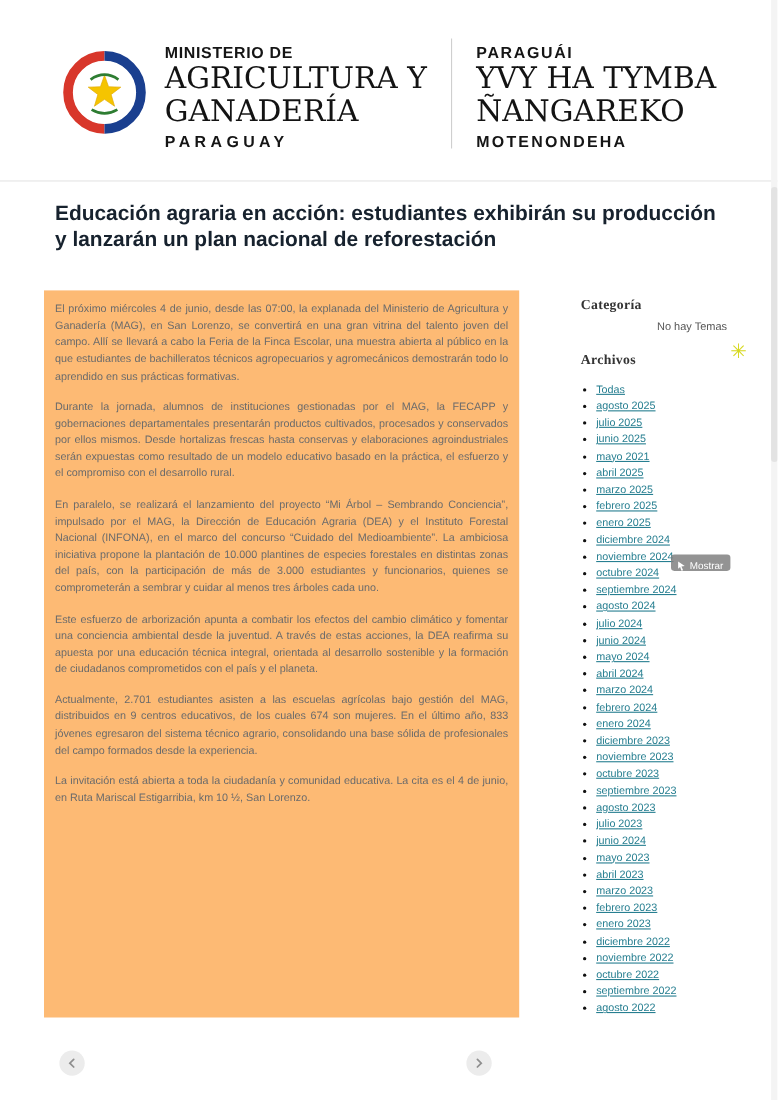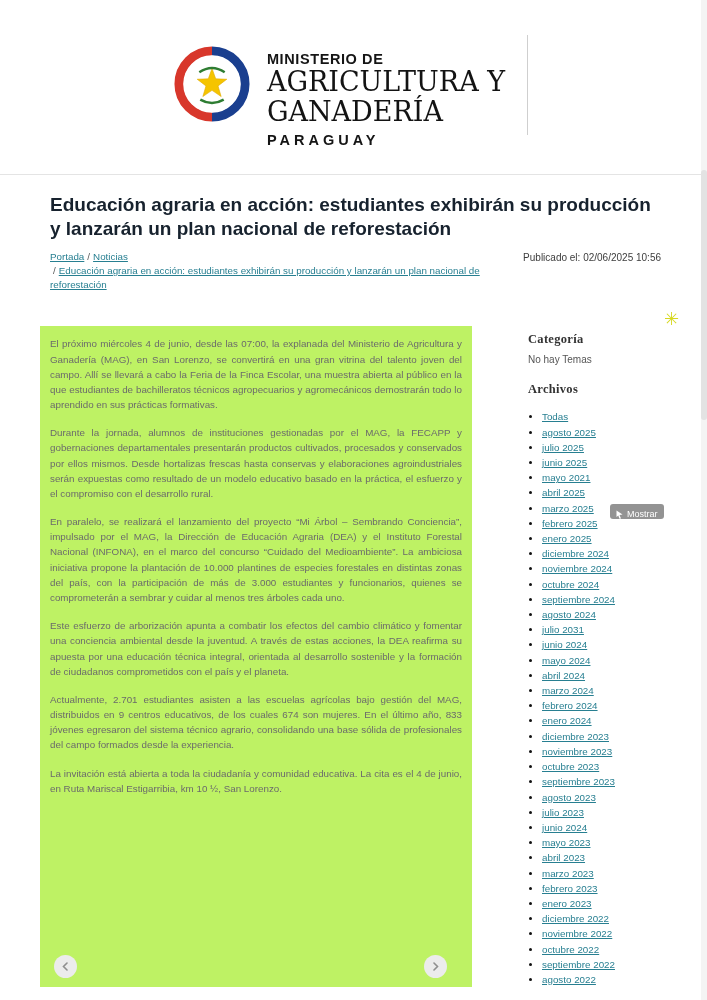--- a/index.html
+++ b/index.html
@@ -5,21 +5,21 @@
   * { box-sizing: border-box; margin: 0; padding: 0; }
   html,body { background:#fff; }
   body { font-family: "Liberation Sans", "DejaVu Sans", sans-serif; }
   .page { position: relative; width: 707px; height: 1000px; margin: 0 auto;
           background:#fff; overflow: hidden; }
 
   
   .site-header { display:flex; justify-content:center; align-items:flex-start;
                  gap:16px; padding:33px 10px 16px 10px; }
   .logo-box { width:78px; height:102px; flex:0 0 auto; }
-  .brand { margin-top:18px; }
+  .brand { margin-top:8px; }
   .brand .small-line { font-size:14.5px; font-weight:bold; color:#151515; letter-spacing:0.6px; }
   .brand .big-line { font-family:"DejaVu Serif","Liberation Serif",serif;
                      font-size:27px; font-weight:normal; color:#131313; line-height:1.12; }
   .brand .bottom-line { font-size:14.5px; font-weight:bold; color:#151515; margin-top:5px; }
   .brand-es .bottom-line { letter-spacing:4px; }
   .brand-gn .small-line { letter-spacing:1.5px; }
   .brand-gn .bottom-line { letter-spacing:2px; }
   .vdiv { width:1px; height:100px; background:#cfcfcf; margin:2px 6px 0 6px; }
   .header-rule { border:none; border-top:1px solid #e4e4e4; margin:10px 0 0 0; }
 
@@ -31,27 +31,27 @@
               max-width:611px; }
   .breadcrumb { font-size:9.8px; color:#666; line-height:1.45; max-width:430px; }
   .breadcrumb a { color:#277f91; text-decoration:underline; cursor:pointer; }
   .breadcrumb .sep { color:#555; margin:0 3px; }
   .crumb-current-wrap { display:inline-block; max-width:100%; }
   .published { font-size:10px; color:#3d3d3d; white-space:nowrap; margin-top:2px; }
 
   .content-row { display:flex; gap:56px; margin-top:34px; }
 
   .article-body { width:432px; flex:0 0 auto; margin-left:-10px;
-                  background:#bef264; padding:10px 10px 4px 10px; }
+                  background:#fdba74; padding:10px 10px 4px 10px; }
   .article-body p { font-size:9.8px; line-height:1.55; color:#6b6b6b;
                     text-align:justify; margin:0 0 13px 0; }
 
   .sidebar { flex:1 1 auto; padding-top:6px; }
   .sidebar h3 { font-size:12.5px; font-weight:600; color:#333; letter-spacing:0.3px;font-family:Liberation Serif, serif; }
-  .no-temas { font-size:10px; color:#555; margin:7px 0 17px 0; }
+  .no-temas { font-size:10px; color:#555; margin:7px 0 17px 0;text-align:right; }
   .archives-title { margin-bottom:8px; }
   .archives-list { list-style:disc; padding-left:14px; color:#111;margin-top:12px; }
   .archives-list li { font-size:9.8px; line-height:15.2px; }
   .archives-list a { color:#277f91; text-decoration:underline; cursor:pointer; }
 
   
   .a11y-widget { position:absolute; top:310px; right:28px; font-size:18px; line-height:1;
                  color:#d6d81f; cursor:pointer; }
   .tooltip-mostrar { position:absolute; top:504px; left:610px; height:15px;
                      display:flex; align-items:flex-end; gap:4px; padding:0 6px;
@@ -87,33 +87,32 @@
         <path d="M27 40 Q40 31 53 40" fill="none" stroke="#2e7d32" stroke-width="2.5"></path>
       </svg>
     </div>
     <div class="brand brand-es">
       <div class="small-line">MINISTERIO DE</div>
       <div class="big-line">AGRICULTURA Y</div>
       <div class="big-line">GANADERÍA</div>
       <div class="bottom-line">PARAGUAY</div>
     </div>
     <div class="vdiv"></div>
+    <div class="brand brand-gn">
+      <div class="small-line">PARAGUÁI</div>
+      <div class="big-line">YVY HA TYMBA</div>
+      <div class="big-line">ÑANGAREKO</div>
+      <div class="bottom-line">MOTENONDEHA</div>
+    </div>
   </header>
   <hr class="header-rule">
 
   <div class="main-wrap">
     <h1 class="article-title">Educación agraria en acción: estudiantes exhibirán su producción y lanzarán un plan nacional de reforestación</h1>
 
-    <div class="meta-row">
-      <div class="breadcrumb">
-        <a href="#">Portada</a><span class="sep">/</span><a href="#">Noticias</a>
-        <span class="crumb-current-wrap"><span class="sep">/</span><a href="#">Educación agraria en acción: estudiantes exhibirán su producción y lanzarán un plan nacional de reforestación</a></span>
-      </div>
-      <div class="published">Publicado el: 02/06/2025 10:56</div>
-    </div>
 
     <div class="content-row">
       <article id="article-body" class="article-body">
           <p>El próximo miércoles 4 de junio, desde las 07:00, la explanada del Ministerio de Agricultura y Ganadería (MAG), en San Lorenzo, se convertirá en una gran vitrina del talento joven del campo. Allí se llevará a cabo la Feria de la Finca Escolar, una muestra abierta al público en la que estudiantes de bachilleratos técnicos agropecuarios y agromecánicos demostrarán todo lo aprendido en sus prácticas formativas.</p>
           <p>Durante la jornada, alumnos de instituciones gestionadas por el MAG, la FECAPP y gobernaciones departamentales presentarán productos cultivados, procesados y conservados por ellos mismos. Desde hortalizas frescas hasta conservas y elaboraciones agroindustriales serán expuestas como resultado de un modelo educativo basado en la práctica, el esfuerzo y el compromiso con el desarrollo rural.</p>
           <p>En paralelo, se realizará el lanzamiento del proyecto “Mi Árbol – Sembrando Conciencia”, impulsado por el MAG, la Dirección de Educación Agraria (DEA) y el Instituto Forestal Nacional (INFONA), en el marco del concurso “Cuidado del Medioambiente”. La ambiciosa iniciativa propone la plantación de 10.000 plantines de especies forestales en distintas zonas del país, con la participación de más de 3.000 estudiantes y funcionarios, quienes se comprometerán a sembrar y cuidar al menos tres árboles cada uno.</p>
           <p>Este esfuerzo de arborización apunta a combatir los efectos del cambio climático y fomentar una conciencia ambiental desde la juventud. A través de estas acciones, la DEA reafirma su apuesta por una educación técnica integral, orientada al desarrollo sostenible y la formación de ciudadanos comprometidos con el país y el planeta.</p>
           <p>Actualmente, 2.701 estudiantes asisten a las escuelas agrícolas bajo gestión del MAG, distribuidos en 9 centros educativos, de los cuales 674 son mujeres. En el último año, 833 jóvenes egresaron del sistema técnico agrario, consolidando una base sólida de profesionales del campo formados desde la experiencia.</p>
           <p>La invitación está abierta a toda la ciudadanía y comunidad educativa. La cita es el 4 de junio, en Ruta Mariscal Estigarribia, km 10 ½, San Lorenzo.</p>
         </article>
@@ -130,21 +129,21 @@
             <li><a href="#">mayo 2021</a></li>
             <li><a href="#">abril 2025</a></li>
             <li><a href="#">marzo 2025</a></li>
             <li><a href="#">febrero 2025</a></li>
             <li><a href="#">enero 2025</a></li>
             <li><a href="#">diciembre 2024</a></li>
             <li><a href="#">noviembre 2024</a></li>
             <li><a href="#">octubre 2024</a></li>
             <li><a href="#">septiembre 2024</a></li>
             <li><a href="#">agosto 2024</a></li>
-            <li><a href="#">julio 2031</a></li>
+            <li><a href="#">julio 2024</a></li>
             <li><a href="#">junio 2024</a></li>
             <li><a href="#">mayo 2024</a></li>
             <li><a href="#">abril 2024</a></li>
             <li><a href="#">marzo 2024</a></li>
             <li><a href="#">febrero 2024</a></li>
             <li><a href="#">enero 2024</a></li>
             <li><a href="#">diciembre 2023</a></li>
             <li><a href="#">noviembre 2023</a></li>
             <li><a href="#">octubre 2023</a></li>
             <li><a href="#">septiembre 2023</a></li>

